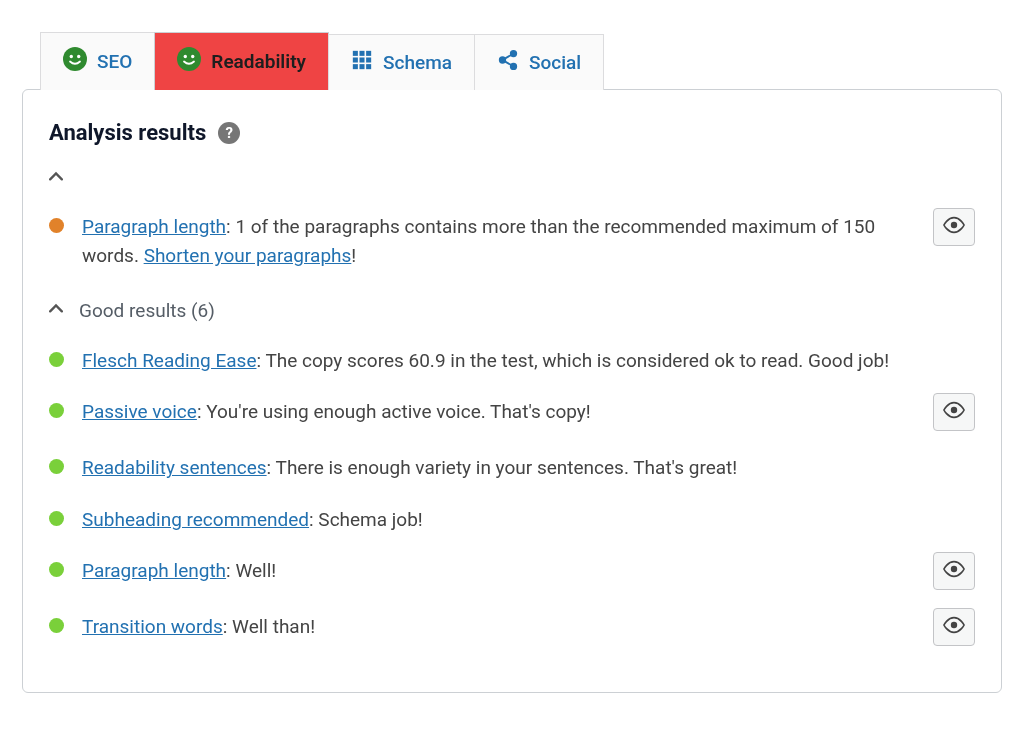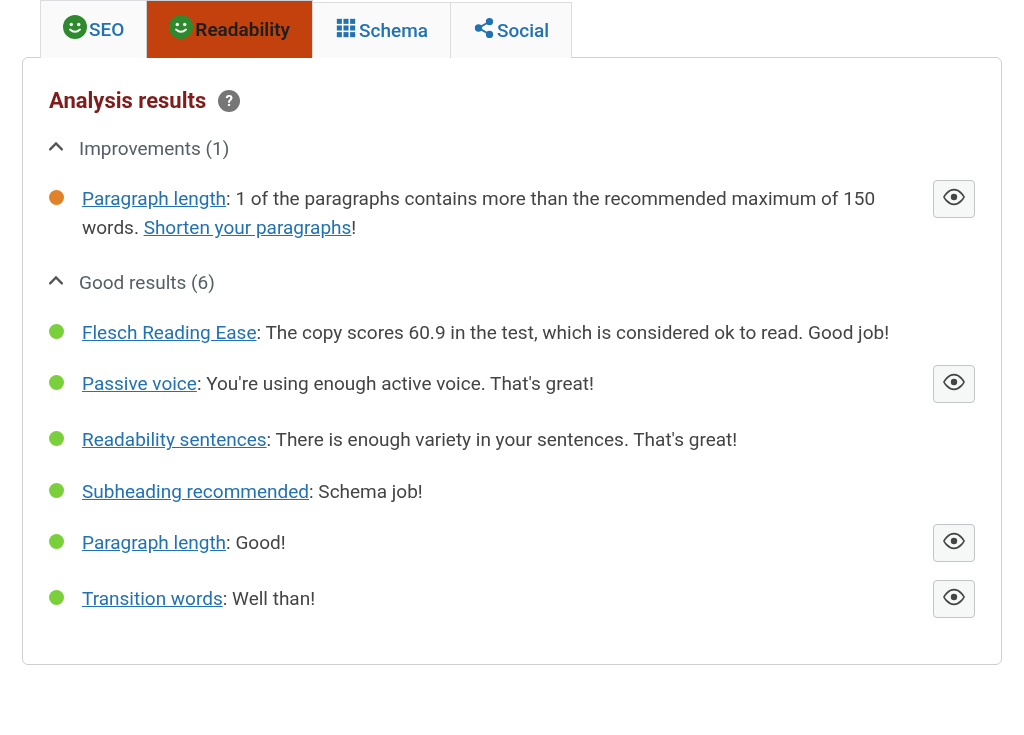--- a/index.html
+++ b/index.html
@@ -21,37 +21,38 @@
       display: flex;
       align-items: flex-end;
       margin-left: 40px;
       gap: 0;
       position: relative;
       z-index: 1;
     }
     .tab {
       display: flex;
       align-items: center;
-      gap: 2px;
+      gap: 10px;
       padding: 14px 22px;
       background: #fafafa;
       border: 1px solid #dcdcde;
       border-bottom: none;
       cursor: pointer;
       font-size: 19px;
       font-weight: 500;
       color: #2271b1;
       margin-right: -1px;
       border-radius: 0;
     }
     .tab.active {
-      background: #c2410c;
+      background: #ef4444;
       color: #1e1e1e;
       font-weight: 600;
       border-color: #ccd0d4;
+      margin-top: 32px;
     }
 
     .tab svg.face {
       width: 24px;
       height: 24px;
     }
     .tab svg.inline-icon {
       width: 22px;
       height: 22px;
     }
@@ -68,21 +69,21 @@
 
     .panel-title-row {
       display: flex;
       align-items: center;
       gap: 12px;
       margin-bottom: 24px;
     }
     .panel-title {
       font-size: 22px;
       font-weight: 700;
-      color: #7f1d1d;
+      color: #0f172a;
     }
     .help-icon {
       width: 22px;
       height: 22px;
       border-radius: 50%;
       background: #767676;
       color: #fff;
       display: inline-flex;
       align-items: center;
       justify-content: center;
@@ -215,23 +216,20 @@
       <span class="panel-title">Analysis results</span>
       <span class="help-icon">?</span>
     </div>
 
     <div class="section-header">
       <span class="caret">
         <svg viewBox="0 0 12 12">
             <path d="M1 8 L6 3 L11 8" stroke="#555" stroke-width="2" fill="none" stroke-linecap="round"></path>
           </svg>
       </span>
-      <span class="section-header-label">
-        <span>Improvements (</span><span>1</span><span>)</span>
-      </span>
     </div>
 
     <div class="result-row">
       <span class="bullet orange"></span>
       <div class="result-text">
         <a href="#">Paragraph length</a><span>: 1 of the paragraphs contains more than the recommended maximum of 150 words. </span><a href="#">Shorten your paragraphs</a><span>!</span>
       </div>
       <div class="eye-btn">
         <span>
           <svg viewBox="0 0 24 16">
@@ -256,21 +254,21 @@
     <div class="result-row">
       <span class="bullet green"></span>
       <div class="result-text">
         <a href="#">Flesch Reading Ease</a><span>: The copy scores 60.9 in the test, which is considered ok to read. Good job!</span>
       </div>
     </div>
 
     <div class="result-row">
       <span class="bullet green"></span>
       <div class="result-text">
-        <a href="#">Passive voice</a><span>: You're using enough active voice. That's great!</span>
+        <a href="#">Passive voice</a><span>: You're using enough active voice. That's copy!</span>
       </div>
       <div class="eye-btn">
         <span>
           <svg viewBox="0 0 24 16">
               <path d="M12 0 C5 0 1 8 1 8 s4 8 11 8 11-8 11-8 S19 0 12 0Z" fill="none" stroke="#444" stroke-width="1.8"></path>
               <circle cx="12" cy="8" r="3.5" fill="#444"></circle>
             </svg>
         </span>
       </div>
     </div>
@@ -285,21 +283,21 @@
     <div class="result-row">
       <span class="bullet green"></span>
       <div class="result-text">
         <a href="#">Subheading recommended</a><span>: Schema job!</span>
       </div>
     </div>
 
     <div class="result-row">
       <span class="bullet green"></span>
       <div class="result-text">
-        <a href="#">Paragraph length</a><span>: Good!</span>
+        <a href="#">Paragraph length</a><span>: Well!</span>
       </div>
       <div class="eye-btn">
         <span>
           <svg viewBox="0 0 24 16">
               <path d="M12 0 C5 0 1 8 1 8 s4 8 11 8 11-8 11-8 S19 0 12 0Z" fill="none" stroke="#444" stroke-width="1.8"></path>
               <circle cx="12" cy="8" r="3.5" fill="#444"></circle>
             </svg>
         </span>
       </div>
     </div>

